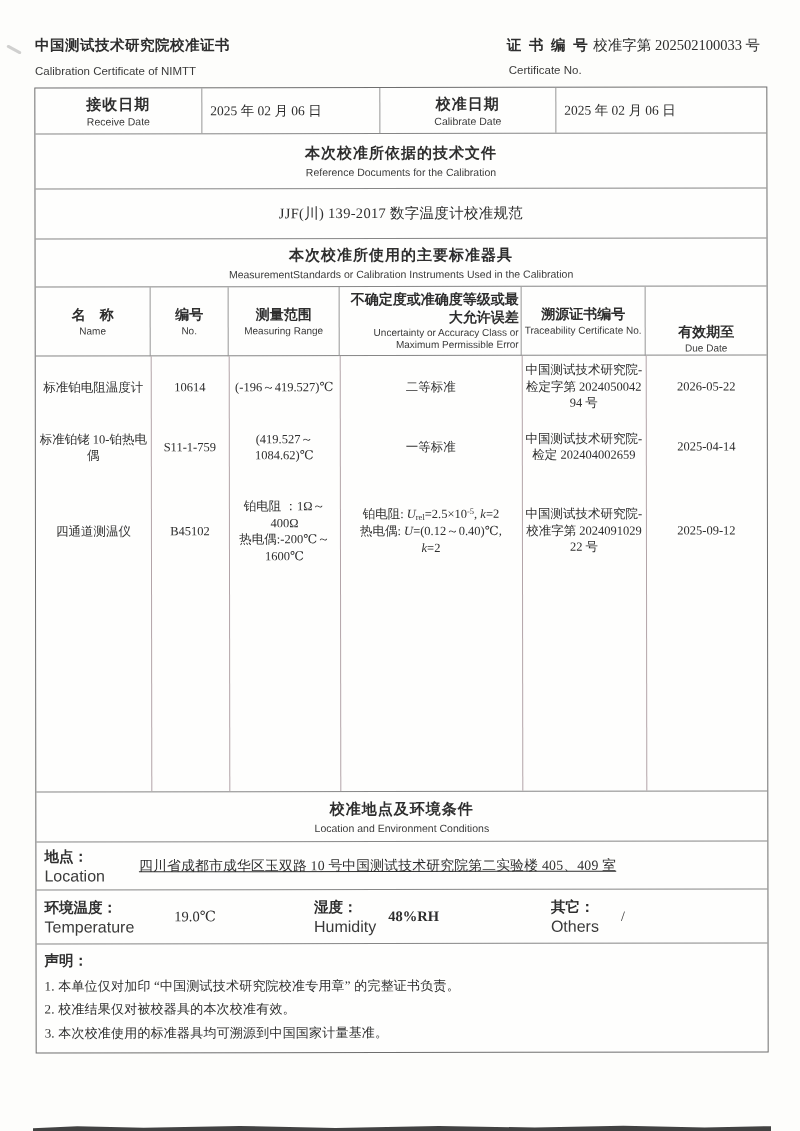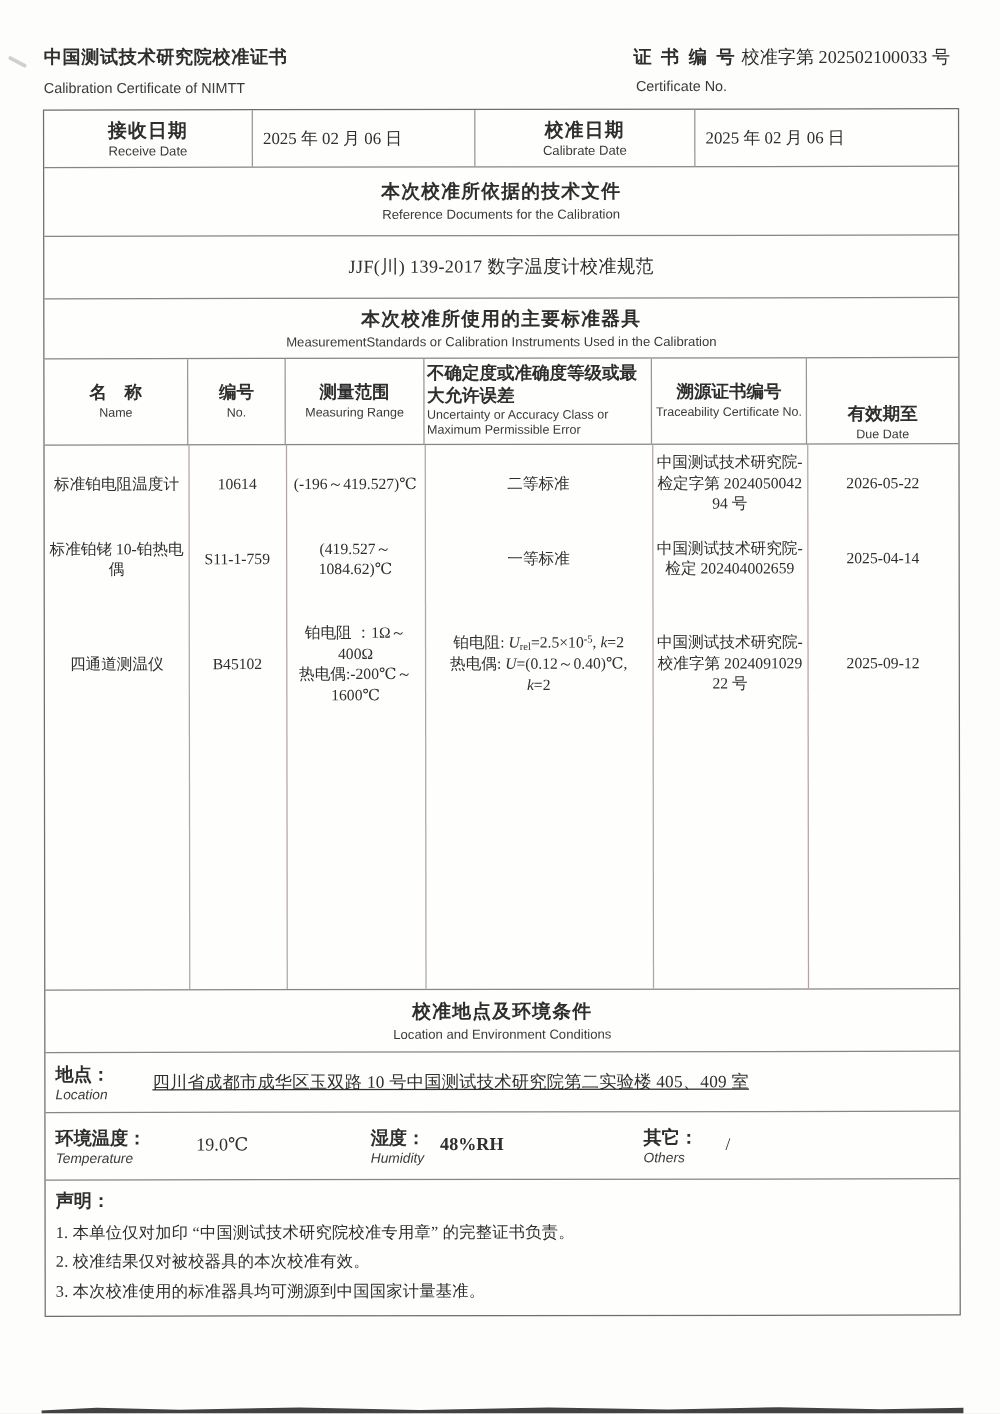--- a/index.html
+++ b/index.html
@@ -35,38 +35,38 @@
   .sect-title { text-align:center; display:flex; flex-direction:column; justify-content:center; }
   .sect-title .cn { font-size:15px; font-weight:700; letter-spacing:1px; }
   .sect-title .en { font-size:10.5px; margin-top:3px; }
   .st-ref { height:55px; }
   .st-std { height:48px; }
   .st-loc { height:50px; }
 
   .ref-content { height:50px; display:flex; align-items:center; justify-content:center; font-size:14.5px; letter-spacing:.3px; }
 
   .cols-header { display:grid; grid-template-columns:115px 78px 111px 182px 124px 1fr; height:69px; }
-  .cols-header > div { border-right:1.1px solid #979797; display:flex; flex-direction:column; justify-content:center; align-items:center; text-align:left; padding:1px 2px; }
+  .cols-header > div { border-right:1.1px solid #979797; display:flex; flex-direction:column; justify-content:center; align-items:center; text-align:right; padding:1px 2px; }
   .cols-header > div:last-child { border-right:none;margin-top:36px; }
   .cols-header .cn { font-size:14px; font-weight:600; line-height:1.25; }
   .cols-header .en { font-size:10px; line-height:1.2; margin-top:1px; }
 
   .data-area { position:relative; height:436px; }
   .vline { position:absolute; top:0; bottom:0; width:1px; background:#b3a4a8; }
   .dg-row { position:relative; display:grid; grid-template-columns:115px 78px 111px 182px 124px 1fr; }
   .dg-row > div { display:flex; flex-direction:column; justify-content:center; align-items:center; text-align:center; padding:2px 3px; font-size:12.5px; line-height:1.32; }
   .r1 { min-height:62px; } .r2 { min-height:58px; } .r3 { min-height:110px; }
   .cell-trace { word-break:break-all; }
   .formula sub { font-size:8.5px; vertical-align:-2px; }
   .formula sup { font-size:8.5px; vertical-align:4px; }
   .it { font-style:italic; }
 
   .loc-row { height:48px; display:flex; align-items:center; padding-left:8px; }
   .lbl-stack .cn { font-size:14.5px; font-weight:700; }
-  .lbl-stack .en { font-size:11px; margin-top:1px;font-style:italic; }
+  .lbl-stack .en { font-size:16px; margin-top:1px; }
   .loc-value { font-size:13.8px; margin-left:34px; letter-spacing:.2px;text-decoration:underline; }
 
   .env-row { height:54px; display:flex; align-items:center; padding-left:8px; }
   .env-val { font-size:14.5px; }
   .v-temp { margin-left:40px; }
   .g-hum { margin-left:98px; }
   .v-hum { margin-left:12px;font-weight:bold; }
   .g-oth { margin-left:112px; }
   .v-oth { margin-left:22px; font-size:14px; }
 

